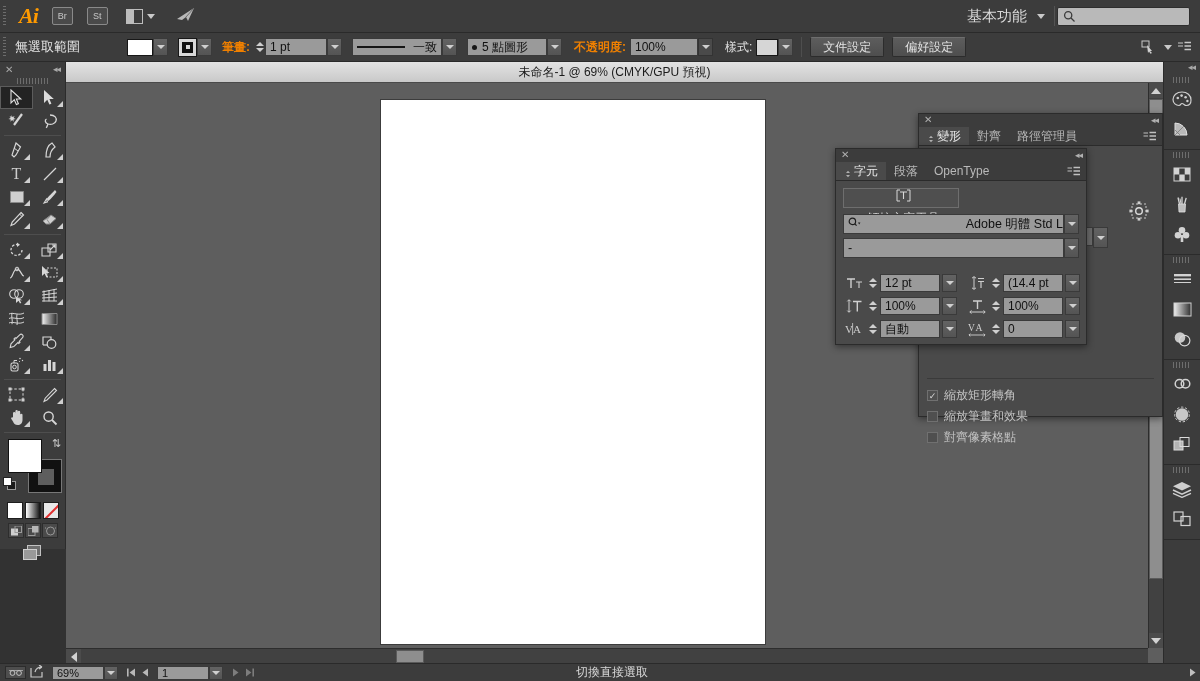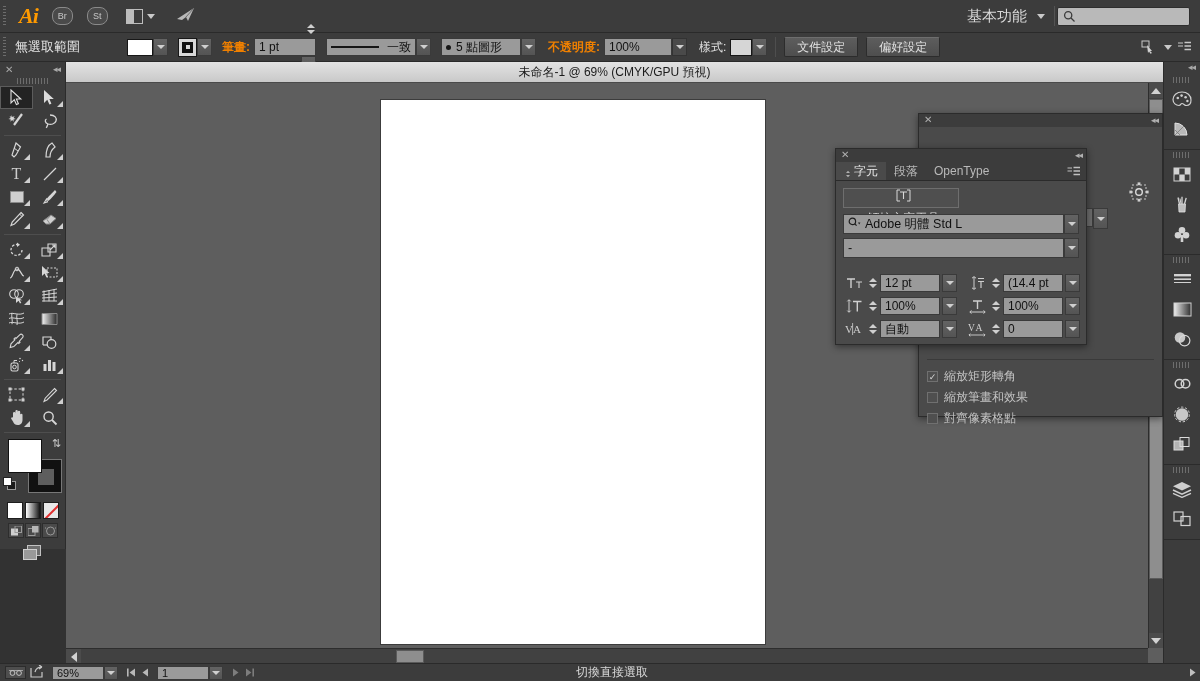--- a/index.html
+++ b/index.html
@@ -63,21 +63,21 @@
     border-bottom: 1px solid #2a2a2a;
     display: flex; align-items: center;
   }
   .gripper { width: 9px; height: 33px; display:flex; align-items:center; justify-content:center; }
   .gripdots { width:3px; height:20px;
     background: repeating-linear-gradient(#6d6d6d 0 1px, transparent 1px 3px); }
   #ailogo { color: #ff9a00; font-size: 22px; font-style: italic; font-weight: bold;
     margin-left: 10px; letter-spacing: -1px; font-family: "Liberation Serif", serif; }
   .appico {
     width: 21px; height: 18px; margin-left: 14px;
-    border: 1px solid #8a8a8a; border-radius: 8px;
+    border: 1px solid #8a8a8a; border-radius: 2px;
     background: #4a4a4a;
     display: flex; align-items: center; justify-content: center;
     font-size: 9px; color: #c8c8c8; cursor: pointer;
   }
   #arrangeico { margin-left: 18px; display:flex; align-items:center; cursor:pointer; }
   #arrangeico .bx { width: 17px; height: 15px; border: 1.5px solid #bdbdbd; display:flex; }
   #arrangeico .bx .l { width: 45%; background: #bdbdbd; }
   .caret { width:0;height:0;border-left:4px solid transparent;border-right:4px solid transparent;border-top:5px solid #c9c9c9; margin-left:4px; }
   #stockico { margin-left: 20px; cursor: pointer; }
   #wsmenu { position:absolute; right: 155px; display:flex; align-items:center; gap:6px; cursor:pointer; font-size:15px; color:#d8d8d8;}
@@ -265,21 +265,21 @@
     <div style="display:flex;align-items:center;margin-left:10px;">
       <div class="strokebox">
           <span class="inner">
             <i></i>
           </span>
         </div>
       <div class="drop"></div>
     </div>
 
     <div class="lbl-or" style="margin-left:10px;">筆畫:</div>
-    <div style="display:flex;align-items:flex-end;margin-left:4px;flex-direction:column;">
+    <div style="display:flex;align-items:flex-start;margin-left:4px;">
       <div class="spin">
           <i class="up"></i>
           <i class="dn"></i>
         </div>
       <div class="field" style="width:62px">1 pt</div>
       <div class="drop"></div>
     </div>
 
     <div style="display:flex;align-items:center;margin-left:10px;">
       <div class="field" style="width:90px;justify-content:space-between;">
@@ -752,20 +752,42 @@
             <rect x="8" y="5.5" width="9" height="9" fill="none" stroke="#d2d2d2" stroke-width="1.2"></rect>
           </svg>
       </div>
     </div>
   </div>
 
   <div class="panel" id="panel-transform">
     <div class="ptitlebar">
       <span class="pclose">✕</span>
       <span class="pcol">◂◂</span>
+    </div>
+    <div class="ptabs">
+      <div class="ptab active">
+        <span class="dotsq">
+          <svg width="8" height="8" viewBox="0 0 8 8">
+              <path d="M4 .7 L6 2.9 L2 2.9z M4 7.3 L6 5.1 L2 5.1z" fill="#b0b0b0"></path>
+            </svg>
+        </span>
+        <span>變形</span>
+      </div>
+      <div class="ptab">
+        <span>對齊</span>
+      </div>
+      <div class="ptab">
+        <span>路徑管理員</span>
+      </div>
+      <span class="pmenu">
+        <svg width="14" height="11" viewBox="0 0 14 11">
+          <path d="M0.5 2 L5 2 M0.5 5 L5 5" stroke="#c0c0c0" stroke-width="1"></path>
+          <path d="M6.5 1.5 L13 1.5 M6.5 5 L13 5 M6.5 8.5 L13 8.5" stroke="#c0c0c0" stroke-width="1.3"></path>
+        </svg>
+      </span>
     </div>
     <div id="tr-inner">
       <div class="trfield" style="left:48px; top:30px; width:80px;">
         <span style="position:absolute;right:3px;top:0px;font-size:12px;color:#111;">m</span>
       </div>
       <div class="trfield" style="left:48px; top:56px; width:80px;">
         <span style="position:absolute;right:3px;top:0px;font-size:12px;color:#111;">m</span>
       </div>
       <div style="position:absolute;left:157px;top:81px;display:flex;">
         <span style="width:17px;height:19px;background:#6c6c6c;border:1px solid #3a3a3a;display:block;"></span>
@@ -832,21 +854,21 @@
         <span>
           <svg width="15" height="13" viewBox="0 0 15 13">
             <path d="M1 1 L1 12 M14 1 L14 12 M1 1 L4 1 M11 1 L14 1 M1 12 L4 12 M11 12 L14 12" stroke="#d8d8d8" stroke-width="1"></path>
             <path d="M4 3 L11 3 M7.5 3 L7.5 10" stroke="#d8d8d8" stroke-width="1.1"></path>
           </svg>
         </span>
         <span>觸控文字工具</span>
       </div>
 
       <div style="display:flex;margin-top:6px;">
-        <div class="fontfield" style="flex:1;gap:4px;">
+        <div class="fontfield" style="flex:1;gap:4px;justify-content:space-between;">
           <span>
             <svg width="13" height="11" viewBox="0 0 13 11">
               <circle cx="4.4" cy="4.4" r="3.2" stroke="#1c1c1c" stroke-width="1.2" fill="none"></circle>
               <line x1="6.8" y1="6.8" x2="8.6" y2="8.6" stroke="#1c1c1c" stroke-width="1.2"></line>
               <path d="M10 5.5 L12.4 5.5 L11.2 7.4z" fill="#1c1c1c"></path>
             </svg>
           </span>
           <span>Adobe 明體 Std L</span>
         </div>
         <div class="drop" style="height:20px;"></div>

